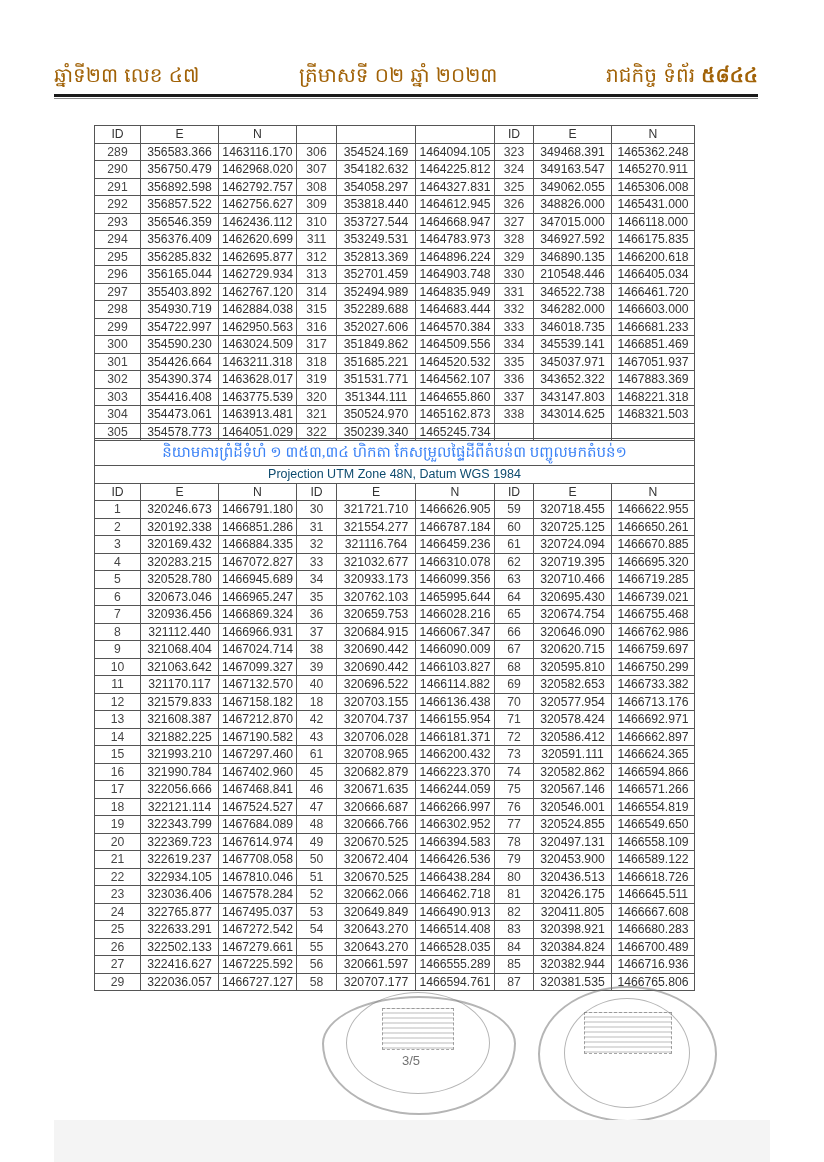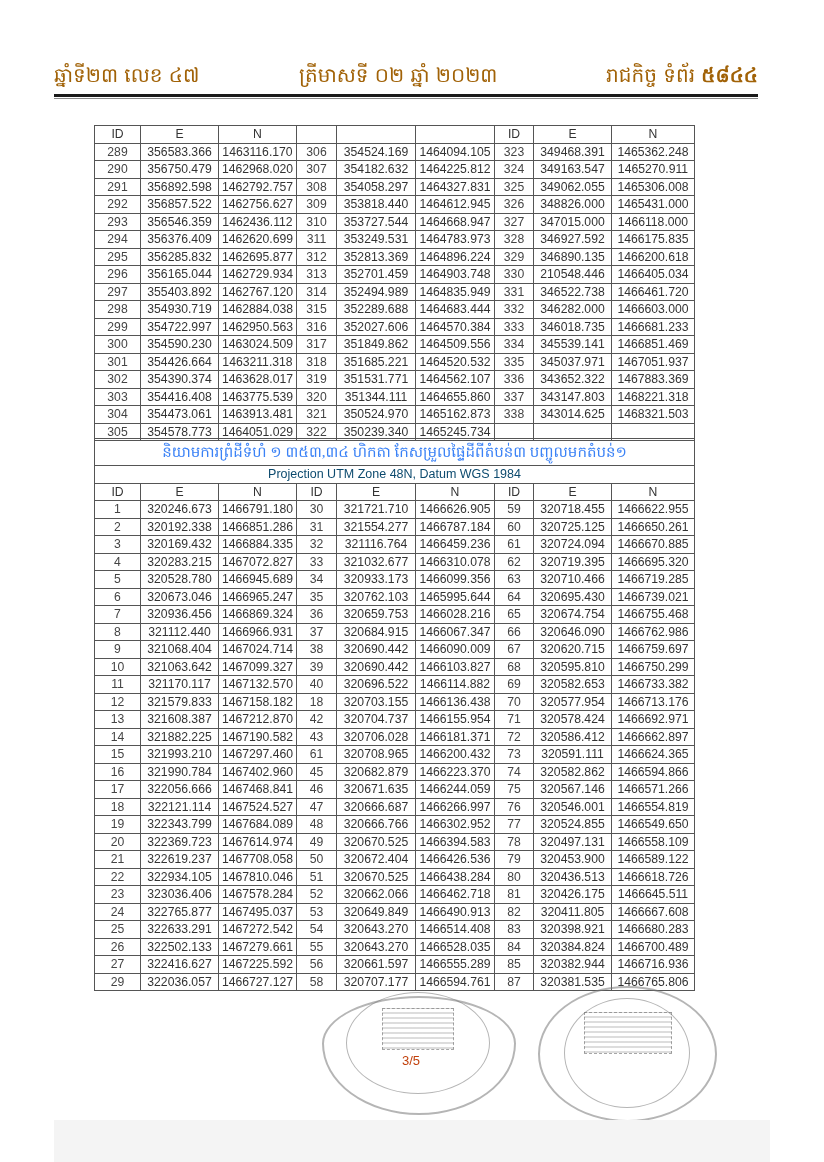--- a/index.html
+++ b/index.html
@@ -28,21 +28,21 @@
   }
   #t1 { top: 125px; }
   #t2 { top: 438px; }
   table.coords td.id { color: #444; }
   td.title-row { height: 26px !important; font-family: Liberation Serif, serif; font-size: 15px; line-height: 26px !important; color: #3b82f6; }
   td.proj-row { font-size: 12.5px; color: #0c4a6e; }
 
   .stamp { position: absolute; border-radius: 50%; border: 2px solid rgba(120,120,120,0.55); }
   .stamp .inner { position: absolute; border-radius: 50%; border: 1.5px solid rgba(120,120,120,0.55); }
   .stamp .temple { position: absolute; border: 1px dashed rgba(110,110,110,0.6); background: repeating-linear-gradient(0deg, rgba(120,120,120,0.25) 0 2px, transparent 2px 5px); }
-  .page-no { position: absolute; left: 402px; top: 1053px; font-family: "Liberation Sans", sans-serif; font-size: 13px; color: #c2410c; }
+  .page-no { position: absolute; left: 402px; top: 1053px; font-family: "Liberation Sans", sans-serif; font-size: 13px; color: #737373; }
   .bottom-band { position: absolute; left: 54px; top: 1120px; width: 716px; height: 42px; background: #f4f4f4; }
 </style>
 </head>
 <body>
 
 <div class="header">
   <span class="left">ឆ្នាំទី២៣ លេខ ៤៧</span>
   <span class="center">ត្រីមាសទី ០២ ឆ្នាំ ២០២៣</span>
   <span class="right"><span>រាជកិច្ច ទំព័រ</span> <b>៥៨៤៤</b></span>
 </div>

